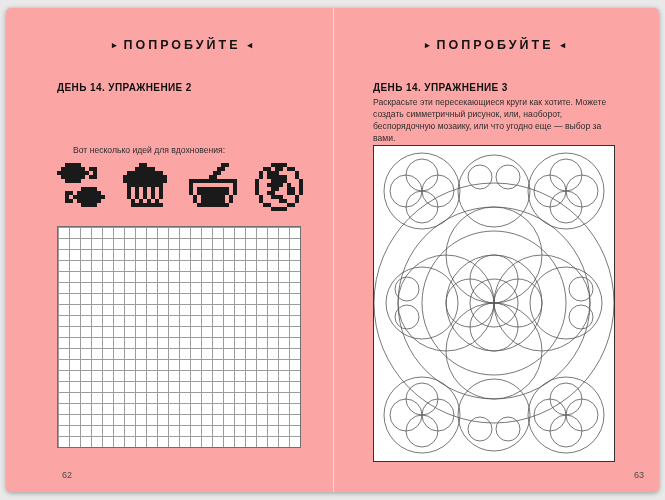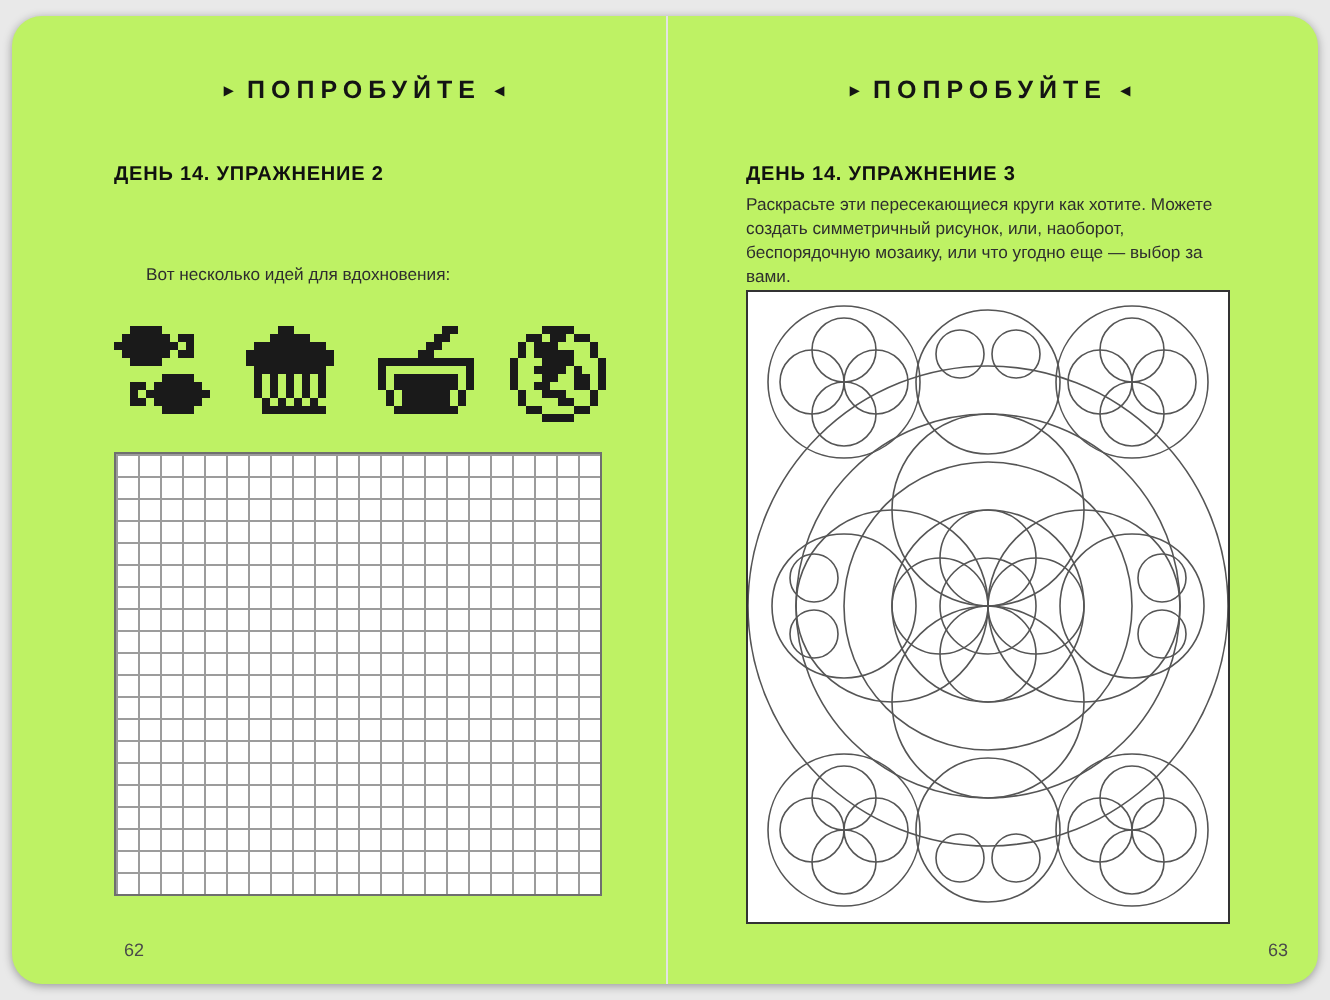--- a/index.html
+++ b/index.html
@@ -5,22 +5,22 @@
   html, body {
     margin: 0; padding: 0;
     width: 665px; height: 500px;
     background: #e9e9e9;
     font-family: "Liberation Sans", sans-serif;
     overflow: hidden;
   }
   .spread {
     position: absolute; left: 6px; top: 8px;
     width: 653px; height: 484px;
-    background: #bef264;
-    border-radius: 15px;
+    background: #fca5a5;
+    border-radius: 5px;
     box-shadow: 0 1px 5px rgba(0,0,0,.35);
     overflow: hidden;
   }
   .gutter {
     position: absolute; left: 50%; top: 0; bottom: 0;
     width: 1px; background: #e3e3e3;
   }
   .page { position: absolute; top: 0; height: 100%; width: 326px; }
   .page.left  { left: 0; }
   .page.right { left: 327px; }
@@ -36,21 +36,21 @@
   .title {
     position: absolute; top: 74px;
     font-weight: bold; font-size: 10px; letter-spacing: .4px; color: #101010;
   }
   .body-text {
     position: absolute; top: 89px;
     font-size: 8.6px; line-height: 1.38; color: #2e2e2e;
     text-align: left;
   }
   .ideas {
-    position: absolute; top: 124px;
+    position: absolute; top: 137px;
     font-size: 8.6px; color: #2e2e2e; padding-left: 16px;
   }
   .icon-row {
     position: absolute; top: 153px; height: 52px;
     display: flex; align-items: center; gap: 18px;
   }
   .icon-row svg { display: block; }
 
   .pixel-grid {
     position: absolute; top: 218px;

